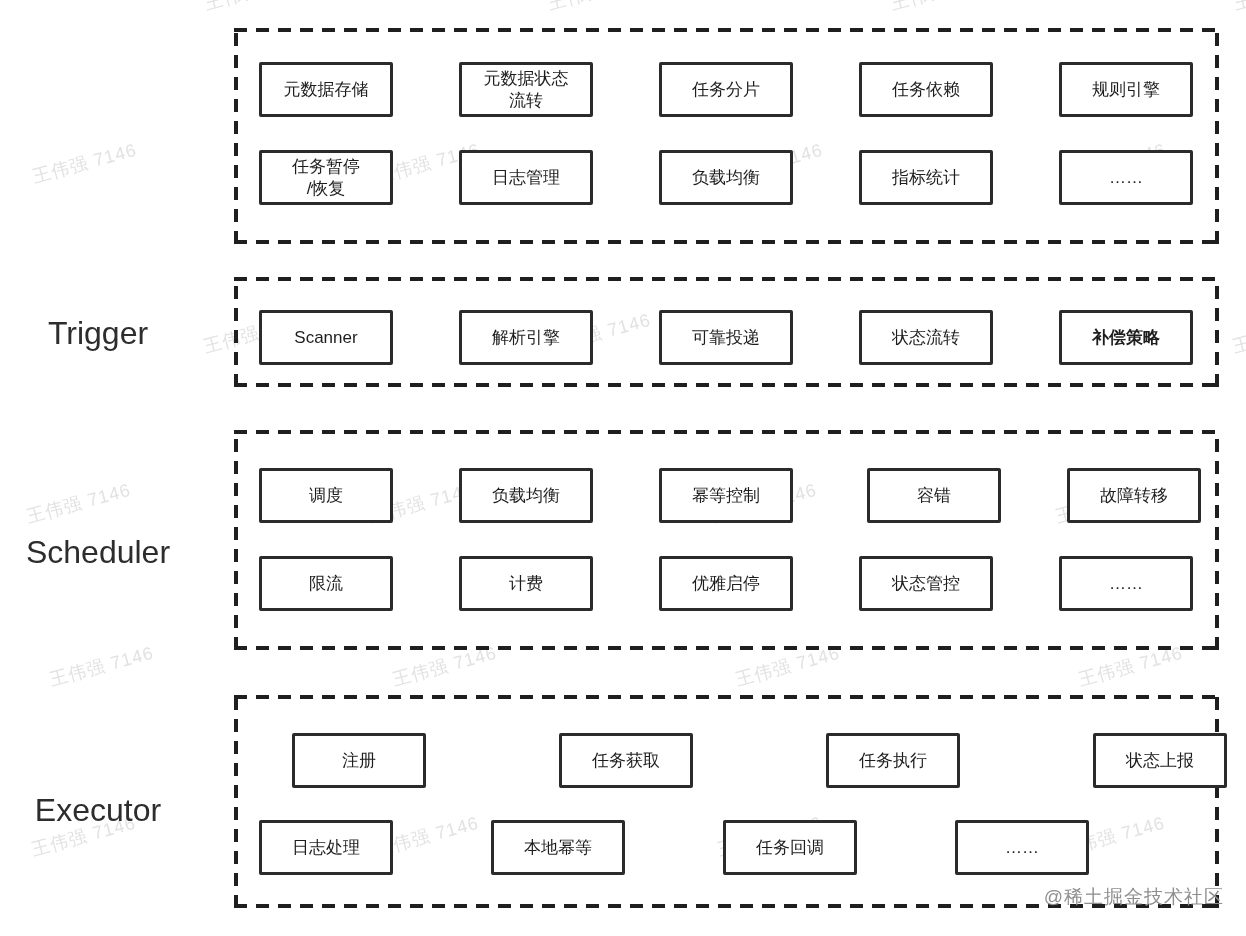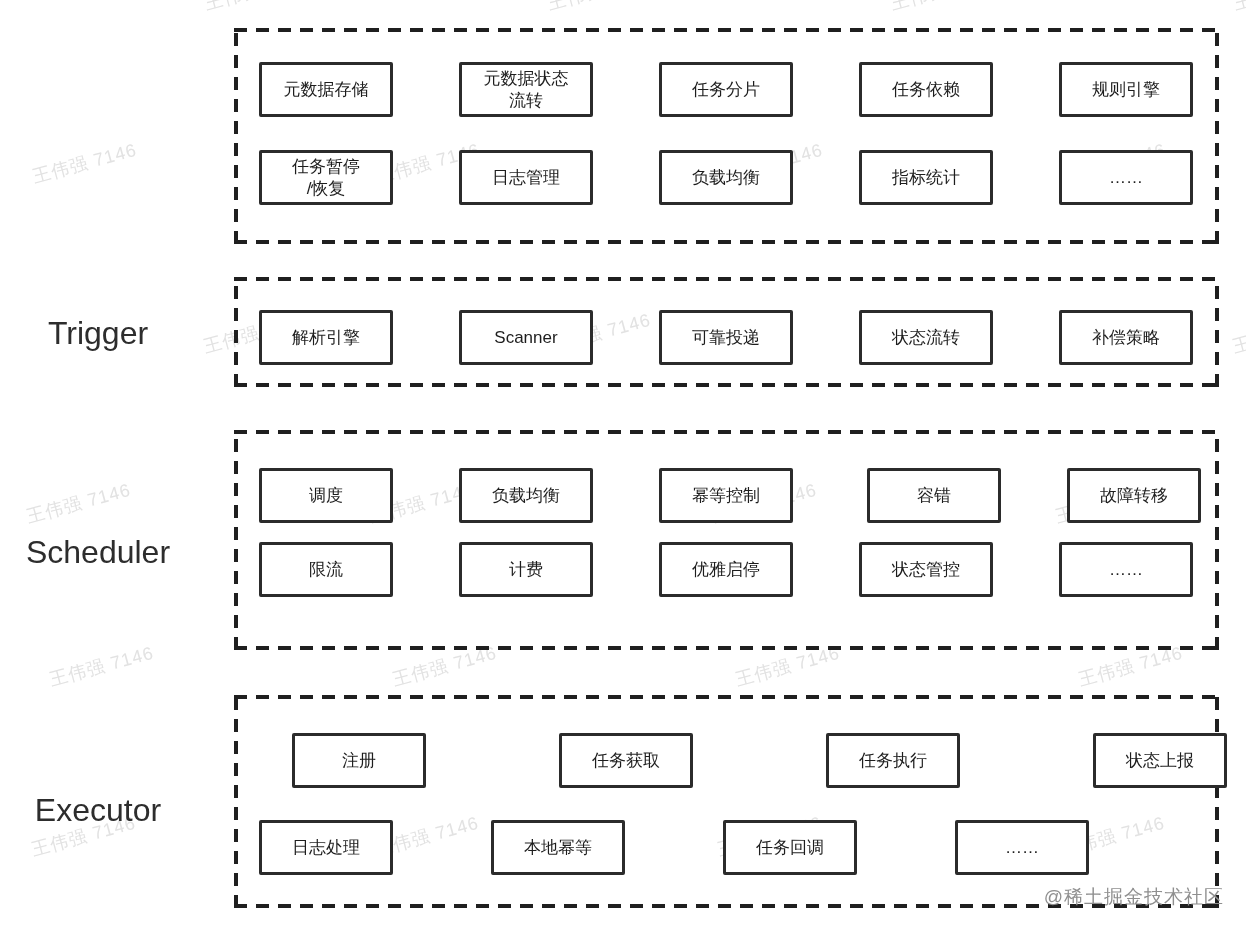--- a/index.html
+++ b/index.html
@@ -126,37 +126,37 @@
 /恢复</div>
         <div class="feature-box" style="border-color: rgb(43, 43, 43); color: rgb(29, 29, 29);">日志管理</div>
         <div class="feature-box" style="border-color: rgb(43, 43, 43); color: rgb(29, 29, 29);">负载均衡</div>
         <div class="feature-box" style="border-color: rgb(43, 43, 43); color: rgb(29, 29, 29);">指标统计</div>
         <div class="feature-box" style="border-color: rgb(43, 43, 43); color: rgb(29, 29, 29);">……</div>
       </div>
     </div>
     <div class="section-label" style="top: 311px;">Trigger</div>
     <div class="dashed-container" style="top: 277px; height: 110px;">
       <div class="box-row" style="top: 33px; gap: 66px;">
+        <div class="feature-box" style="border-color: rgb(43, 43, 43); color: rgb(29, 29, 29);">Scanner</div>
         <div class="feature-box" style="border-color: rgb(43, 43, 43); color: rgb(29, 29, 29);">解析引擎</div>
-        <div class="feature-box" style="border-color: rgb(43, 43, 43); color: rgb(29, 29, 29);">Scanner</div>
         <div class="feature-box" style="border-color: rgb(43, 43, 43); color: rgb(29, 29, 29);">可靠投递</div>
         <div class="feature-box" style="border-color: rgb(43, 43, 43); color: rgb(29, 29, 29);">状态流转</div>
-        <div class="feature-box" style="border-color: rgb(43, 43, 43); color: rgb(29, 29, 29);">补偿策略</div>
+        <div class="feature-box" style="border-color: rgb(43, 43, 43); color: rgb(29, 29, 29); font-weight: bold;">补偿策略</div>
       </div>
     </div>
     <div class="section-label" style="top: 530px;">Scheduler</div>
     <div class="dashed-container" style="top: 430px; height: 220px;">
       <div class="box-row" style="top: 38px; gap: 66px;">
         <div class="feature-box" style="border-color: rgb(43, 43, 43); color: rgb(29, 29, 29);">调度</div>
         <div class="feature-box" style="border-color: rgb(43, 43, 43); color: rgb(29, 29, 29);">负载均衡</div>
         <div class="feature-box" style="border-color: rgb(43, 43, 43); color: rgb(29, 29, 29);">幂等控制</div>
         <div class="feature-box" style="border-color: rgb(43, 43, 43); color: rgb(29, 29, 29); margin-left: 8px;">容错</div>
         <div class="feature-box" style="border-color: rgb(43, 43, 43); color: rgb(29, 29, 29);">故障转移</div>
       </div>
-      <div class="box-row" style="top: 112px; gap: 66px;">
+      <div class="box-row" style="top: 126px; gap: 66px;">
         <div class="feature-box" style="border-color: rgb(43, 43, 43); color: rgb(29, 29, 29);">限流</div>
         <div class="feature-box" style="border-color: rgb(43, 43, 43); color: rgb(29, 29, 29);">计费</div>
         <div class="feature-box" style="border-color: rgb(43, 43, 43); color: rgb(29, 29, 29);">优雅启停</div>
         <div class="feature-box" style="border-color: rgb(43, 43, 43); color: rgb(29, 29, 29);">状态管控</div>
         <div class="feature-box" style="border-color: rgb(43, 43, 43); color: rgb(29, 29, 29);">……</div>
       </div>
     </div>
     <div class="section-label" style="top: 788px;">Executor</div>
     <div class="dashed-container" style="top: 695px; height: 213px;">
       <div class="box-row" style="top: 38px; gap: 133px; padding-left: 33px;">

